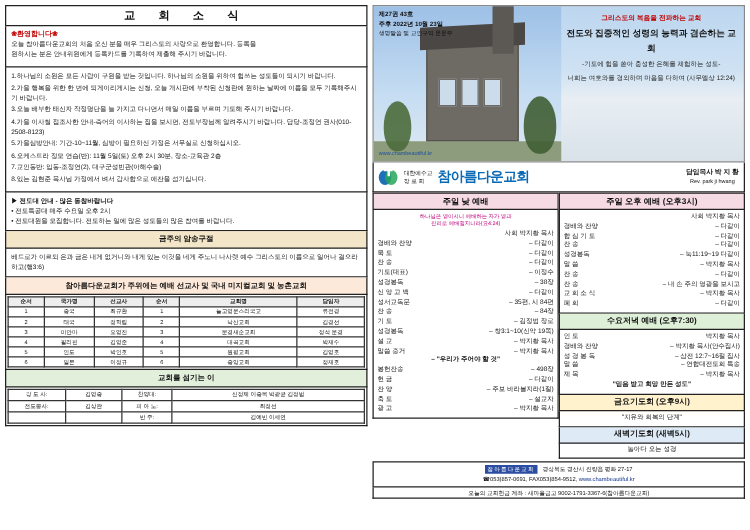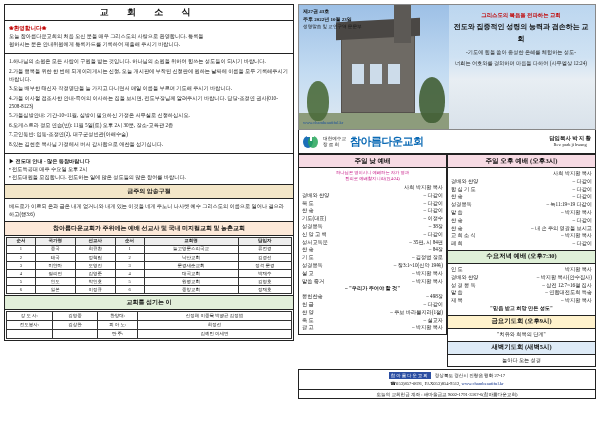--- a/index.html
+++ b/index.html
@@ -6,21 +6,21 @@
   body{
     width:600px;height:424px;
     background:#ffffff;
     font-family:"Liberation Sans", sans-serif;
     font-size:5.2px;
     color:#111;
     overflow:hidden;
   }
   .page{position:relative;width:600px;height:424px;box-sizing:border-box;padding:4px;}
   .cols{display:flex;gap:4px;height:416px;}
-  .col{box-sizing:border-box;font-family:Liberation Serif, serif;}
+  .col{box-sizing:border-box;}
   .left{width:292px;}
   .right{width:300px;}
 
   
   .bx{border:1px solid #222;box-sizing:border-box;}
   .center{text-align:center;}
   .bold{font-weight:bold;}
   .blue{color:#0b2e8a;}
   .tiny{font-size:4.4px;}
 

